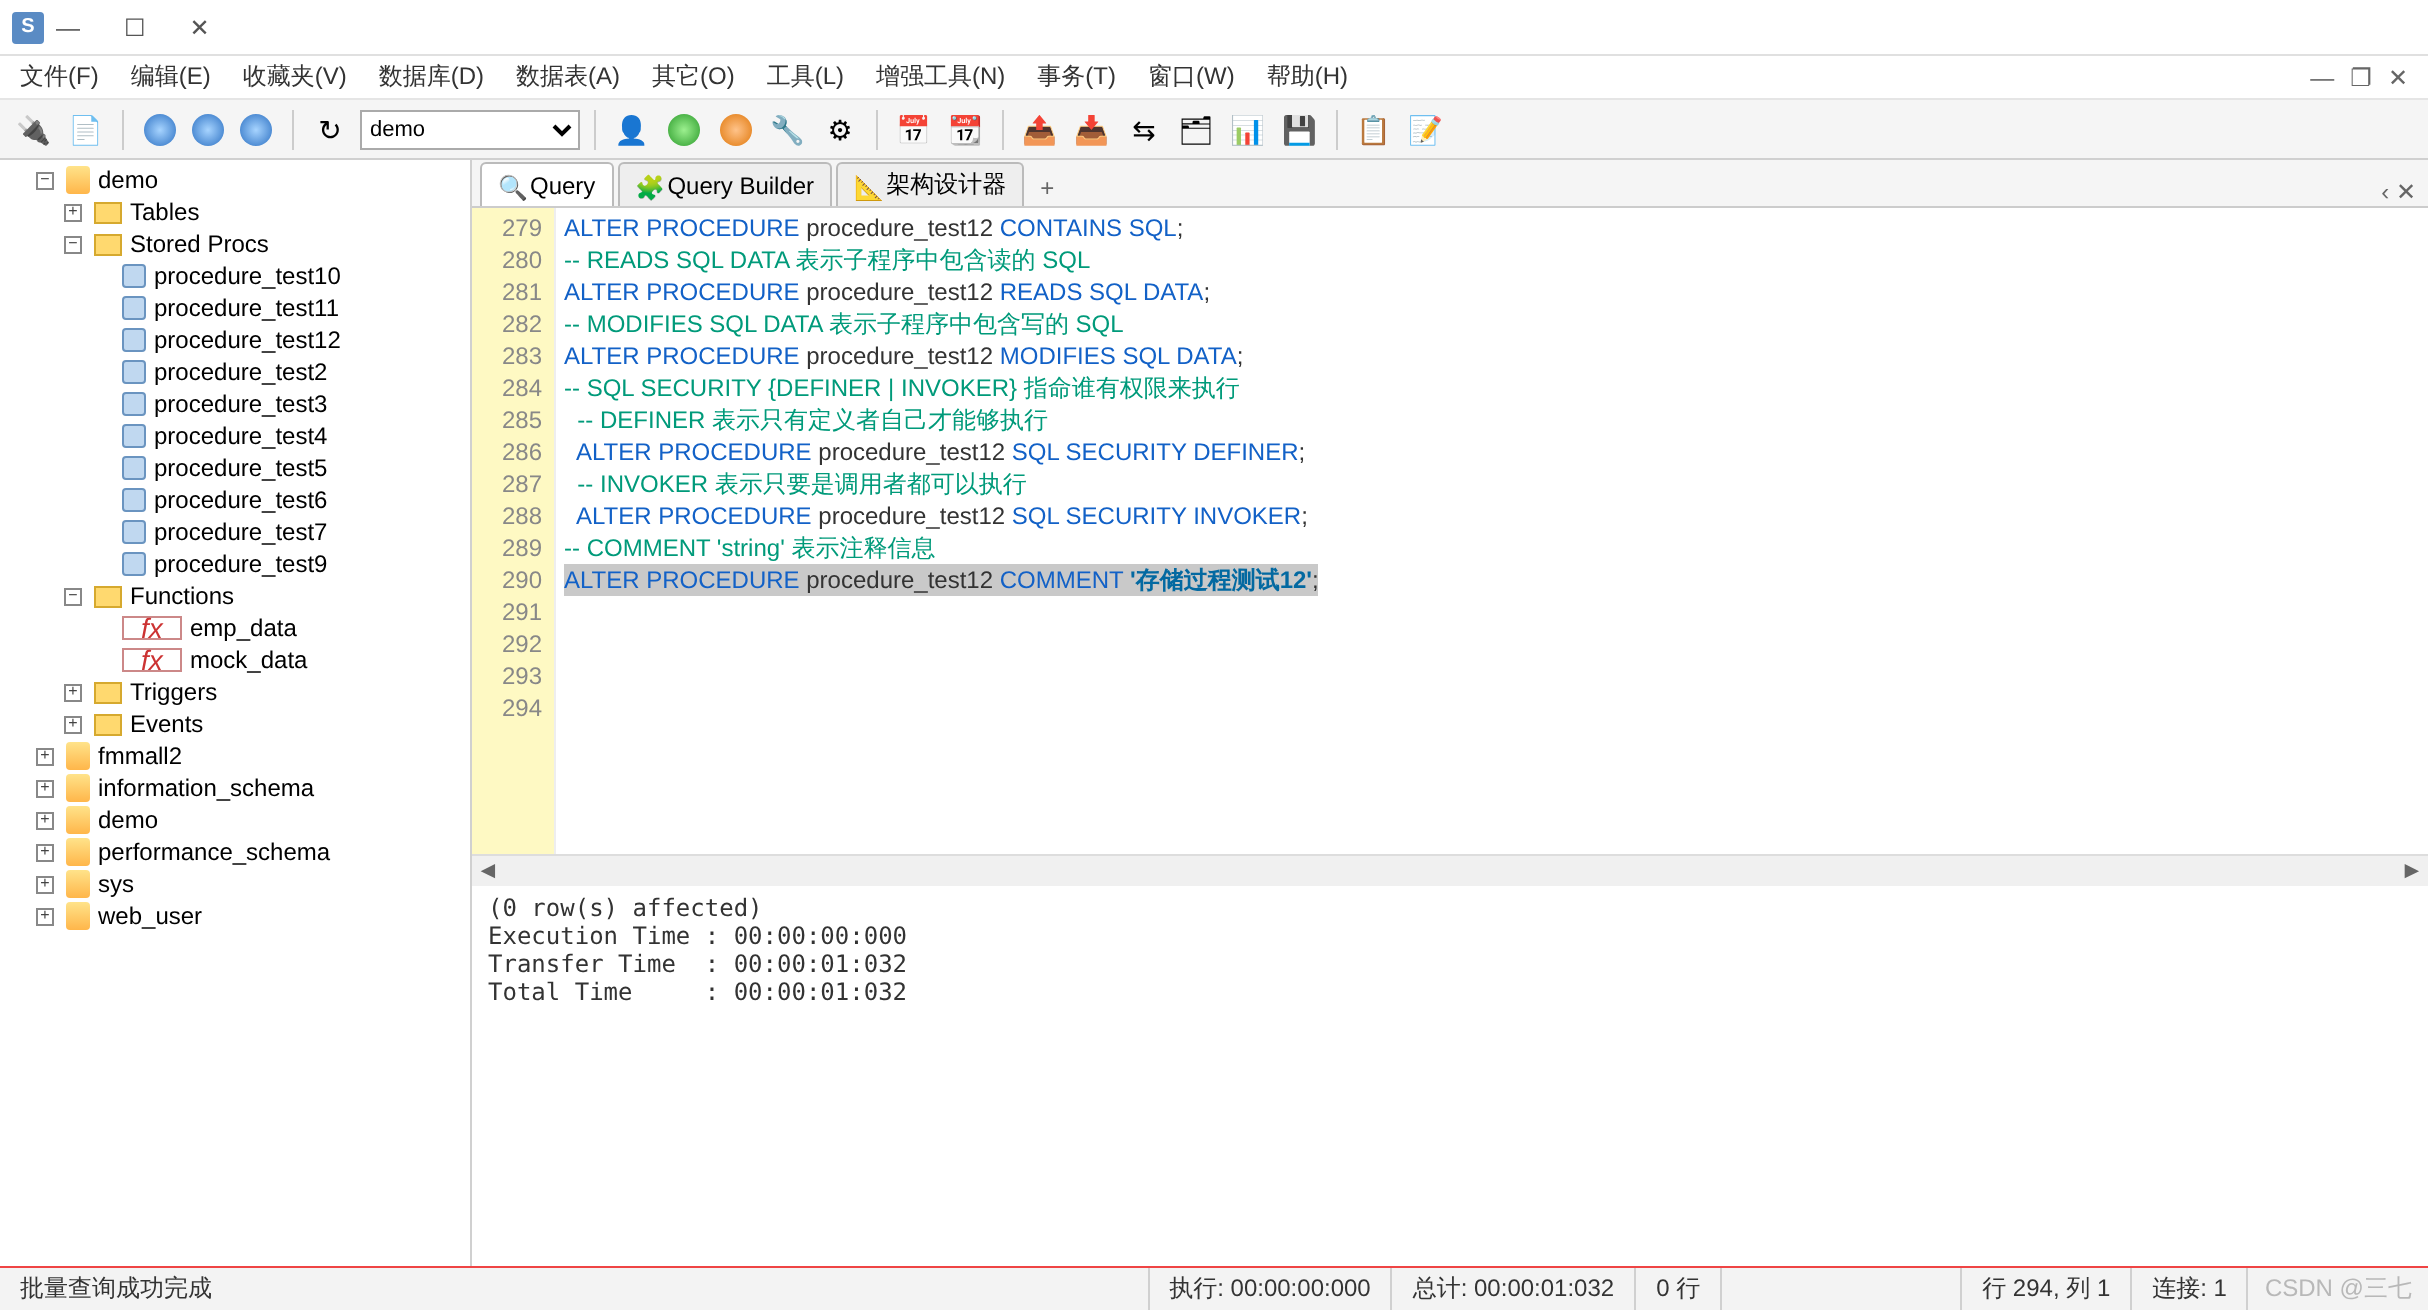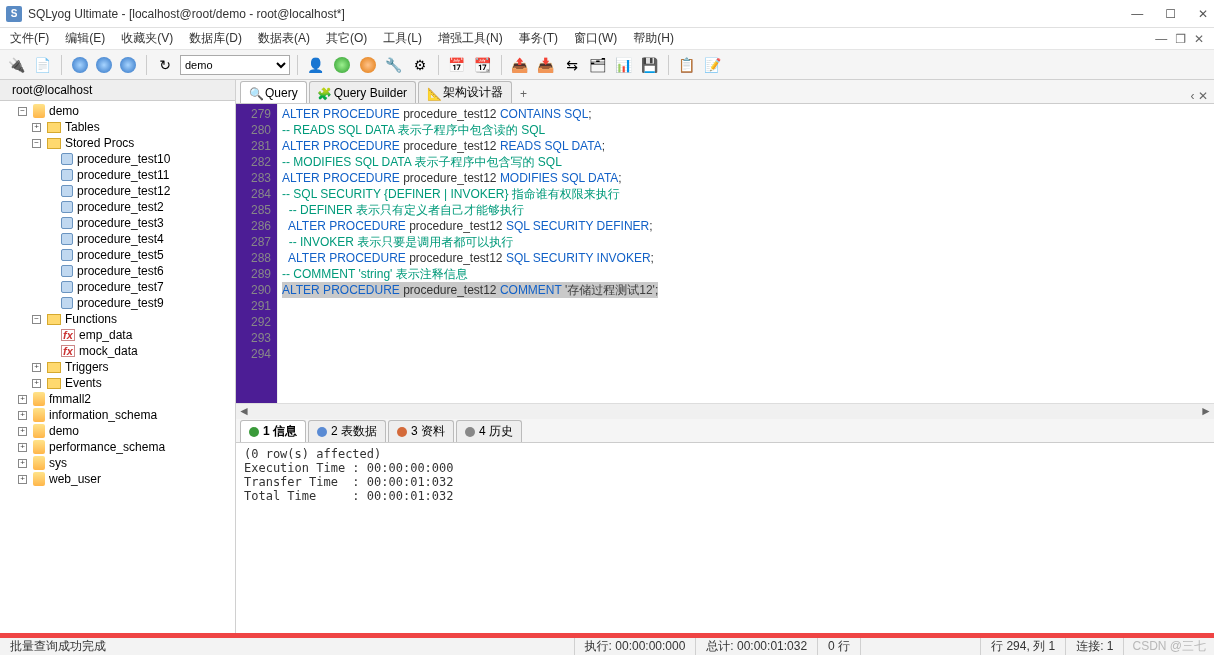--- a/index.html
+++ b/index.html
@@ -32,60 +32,59 @@
 .sidebar .root-hdr { background: #eee; border-bottom: 1px solid #ccc; padding: 3px 6px; display: flex; align-items: center; gap: 6px; }
 .sidebar .tree { flex: 1; overflow: auto; padding: 2px 0 2px 4px; }
 .tree ul { list-style: none; padding-left: 14px; }
 .tree li { white-space: nowrap; padding: 1px 0; display: flex; align-items: center; gap: 4px; }
 .tree li.row { cursor: pointer; }
 .tree .toggle { width: 9px; height: 9px; border: 1px solid #888; display: inline-flex; align-items: center; justify-content: center; font-size: 8px; line-height: 0; margin-right: 2px; color: #444; background:#fff; }
 .tree .spacer { width: 11px; display: inline-block; }
 .tree .folder { width: 14px; height: 11px; background: #ffd96f; border: 1px solid #d6a92e; display: inline-block; }
 .tree .db { width: 12px; height: 14px; background: linear-gradient(#ffe38a,#ffb64a); border-radius: 2px; display:inline-block; }
 .tree .proc { width: 12px; height: 12px; background: #c0d8f0; border: 1px solid #6a94c0; border-radius: 2px; display:inline-block; }
-.tree .fx { width: 14px; height: 12px; background: #fff; border:1px solid #c88; color:#c33; font-size:11px; font-style:italic; font-weight:bold; text-align:center; line-height:10px; display:inline-block;}
+.tree .fx { width: 30px; height: 12px; background: #fff; border:1px solid #c88; color:#c33; font-size:14px; font-style:italic; font-weight:normal; text-align:center; line-height:10px; display:inline-block;}
 
 
 .right { flex: 1; display: flex; flex-direction: column; min-width: 0; }
 .tabs { height: 24px; display: flex; align-items: flex-end; background: #f5f5f5; border-bottom: 1px solid #ccc; padding-left: 4px; }
 .tab { height: 22px; border: 1px solid #bbb; border-bottom: none; border-radius: 3px 3px 0 0; background: #eee; padding: 0 8px; display: flex; align-items: center; gap: 4px; margin-right: 2px; cursor: pointer; font-size: 11px; }
 .tab.active { background: #fff; }
 .tab .ico { width: 12px; height: 12px; display:inline-block; }
 .tabs .close-all { margin-left: auto; margin-right: 6px; color: #666; cursor: pointer; }
 .hintbar { padding: 2px 8px; color: #555; font-size: 11px; background: #fff; border-bottom: 1px solid #e8e8e8; }
 
 .editor { flex: 1; display: flex; overflow: hidden; background: #fff; position: relative; }
-.gutter { width: 42px; background: #4c1d95; text-align: right; color: #888; padding: 2px 6px 20px 2px; font-family: Consolas, monospace; font-size: 13px; line-height: 16px; border-right: 1px solid #eee; }
+.gutter { width: 42px; background: #fef9c3; text-align: right; color: #888; padding: 2px 6px 20px 2px; font-family: Consolas, monospace; font-size: 13px; line-height: 16px; border-right: 1px solid #eee; }
 .code { flex: 1; padding: 2px 4px; font-family: Consolas, "Courier New", monospace; font-size: 13px; line-height: 16px; white-space: pre; overflow: auto; }
 .code .kw { color: #1261c7; }
 .code .ident { color: #333; }
 .code .cmt { color: #009a7a; }
-.code .str { color: #404040; }
+.code .str { color: #0369a1; font-weight: bold; }
 .code .sel-line { background: #c9c9c9; display: inline-block; }
 .hscroll { height: 16px; background: #f0f0f0; border-top: 1px solid #ddd; display:flex; }
 .hscroll .sarrow { width:16px; text-align:center; color:#666; }
 .hscroll .strack { flex:1; }
 
 .result-tabs { height: 24px; display: flex; align-items: flex-end; border-bottom: 1px solid #ccc; background: #f5f5f5; padding-left: 4px; }
 .rtab { height: 22px; border:1px solid #bbb; border-bottom:none; border-radius:3px 3px 0 0; background:#eee; padding:0 8px; display:flex; align-items:center; gap:4px; margin-right:2px; cursor:pointer; font-size:11px;}
 .rtab.active { background:#fff; font-weight:bold; }
 .rtab .dot { width:10px;height:10px;border-radius:50%;display:inline-block; }
 .results { height: 190px; background: #fff; padding: 4px 8px; font-family: Consolas, monospace; font-size: 12px; color: #333; overflow:auto; white-space: pre; }
 
-.statusbar { height: 22px; border-top: 5px solid #ef4444; background: #f3f3f3; display: flex; align-items: center; font-size: 11px; color: #333; }
+.statusbar { height: 22px; border-top: 1px solid #ef4444; background: #f3f3f3; display: flex; align-items: center; font-size: 11px; color: #333; }
 .statusbar .cell { padding: 0 10px; border-right: 1px solid #d0d0d0; height: 100%; display: flex; align-items: center; }
 .statusbar .stretch { flex: 1; }
 .statusbar .watermark { color: #b8b8b8; font-size: 13px; padding: 0 8px; }
 </style>
 </head>
 <body>
 
 <div class="titlebar">
   <span class="logo">S</span>
-  <span class="title">SQLyog Ultimate - [localhost@root/demo - root@localhost*]</span>
   <div class="win-controls">
     <span>—</span>
     <span>☐</span>
     <span>✕</span>
   </div>
 </div>
 
 <div class="menubar">
   <span>文件(F)</span>
   <span>编辑(E)</span>
@@ -146,24 +145,20 @@
   <span class="tb-btn">📊</span>
   <span class="tb-btn">💾</span>
   <span class="tb-sep"></span>
   <span class="tb-btn">📋</span>
   <span class="tb-btn">📝</span>
 </div>
 
 <div class="main">
 
   <div class="sidebar">
-    <div class="root-hdr">
-      <span class="globe"></span>
-      <span>root@localhost</span>
-    </div>
     <div class="tree">
       <ul>
         <li class="row">
             <span class="toggle">−</span>
             <span class="db"></span>
             <span>demo</span>
           </li>
         <ul>
           <li class="row">
               <span class="toggle">+</span>
@@ -331,38 +326,20 @@
         </div>
       <div class="code" id="code"><div><span class="kw">ALTER PROCEDURE</span><span class="ident"> procedure_test12 </span><span class="kw">CONTAINS SQL</span><span class="ident">;</span></div><div><span class="ident"></span></div><div><span class="cmt">-- READS SQL DATA 表示子程序中包含读的 SQL</span></div><div><span class="kw">ALTER PROCEDURE</span><span class="ident"> procedure_test12 </span><span class="kw">READS SQL DATA</span><span class="ident">;</span></div><div><span class="ident"></span></div><div><span class="cmt">-- MODIFIES SQL DATA 表示子程序中包含写的 SQL</span></div><div><span class="kw">ALTER PROCEDURE</span><span class="ident"> procedure_test12 </span><span class="kw">MODIFIES SQL DATA</span><span class="ident">;</span></div><div><span class="ident"></span></div><div><span class="cmt">-- SQL SECURITY {DEFINER | INVOKER} 指命谁有权限来执行</span></div><div><span class="cmt">  -- DEFINER 表示只有定义者自己才能够执行</span></div><div><span class="ident">  </span><span class="kw">ALTER PROCEDURE</span><span class="ident"> procedure_test12 </span><span class="kw">SQL SECURITY DEFINER</span><span class="ident">;</span></div><div><span class="cmt">  -- INVOKER 表示只要是调用者都可以执行</span></div><div><span class="ident">  </span><span class="kw">ALTER PROCEDURE</span><span class="ident"> procedure_test12 </span><span class="kw">SQL SECURITY INVOKER</span><span class="ident">;</span></div><div><span class="ident"></span></div><div><span class="cmt">-- COMMENT 'string' 表示注释信息</span></div><div><span class="sel-line"><span class="kw">ALTER PROCEDURE</span><span class="ident"> procedure_test12 </span><span class="kw">COMMENT </span><span class="str">'存储过程测试12'</span><span class="ident">;</span></span></div></div>
       <div class="vscroll"></div>
     </div>
     <div class="hscroll">
       <span class="sarrow">◄</span>
       <span class="strack"></span>
       <span class="sarrow">►</span>
     </div>
 
-    <div class="result-tabs">
-      <div class="rtab active">
-          <span class="dot" style="background:#3a9a3a"></span>
-          <span>1 信息</span>
-        </div>
-      <div class="rtab">
-          <span class="dot" style="background:#5a8bd4"></span>
-          <span>2 表数据</span>
-        </div>
-      <div class="rtab">
-          <span class="dot" style="background:#d46a3a"></span>
-          <span>3 资料</span>
-        </div>
-      <div class="rtab">
-          <span class="dot" style="background:#888"></span>
-          <span>4 历史</span>
-        </div>
-    </div>
     <div class="results">(0 row(s) affected)
 Execution Time : 00:00:00:000
 Transfer Time  : 00:00:01:032
 Total Time     : 00:00:01:032</div>
   </div>
 </div>
 
 <div class="statusbar">
   <div class="cell stretch">批量查询成功完成</div>
   <div class="cell">执行: 00:00:00:000</div>

